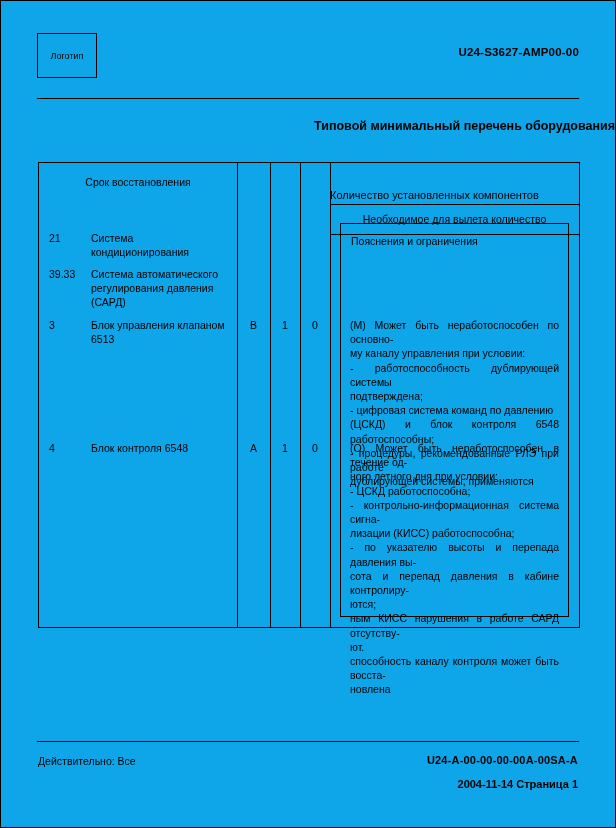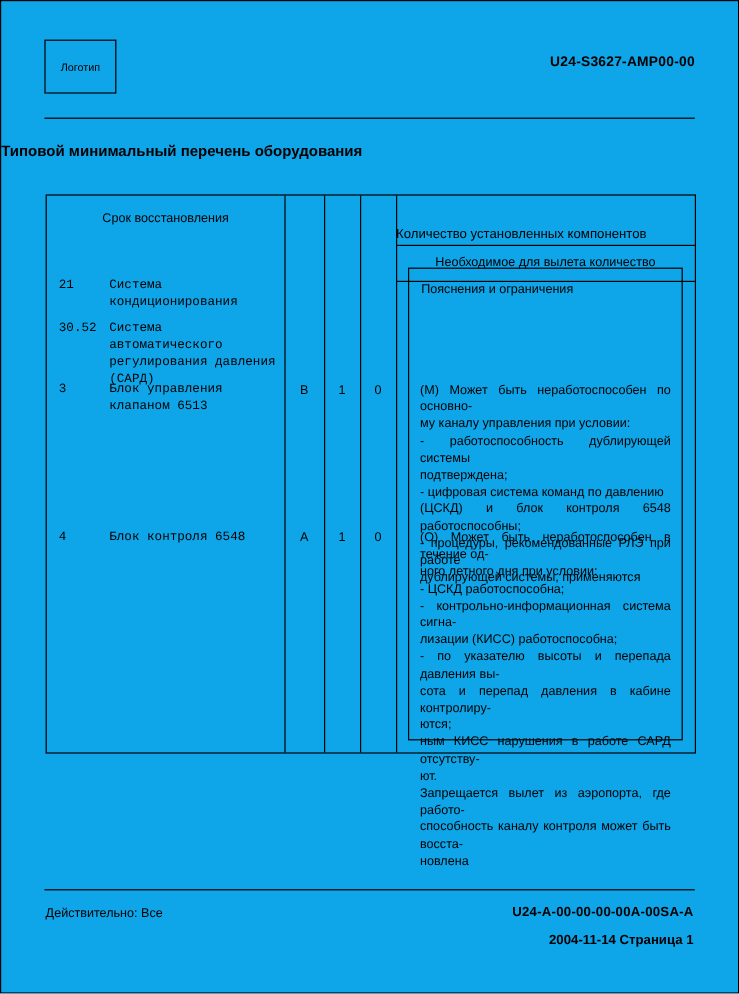--- a/index.html
+++ b/index.html
@@ -57,21 +57,21 @@
     right: 36px;
     top: 97px;
     border-top: 1px solid #000000;
   }
   
   .doc-title {
     position: absolute;
     left: 0;
     right: 0;
     top: 118px;
-    text-align: left;
+    text-align: right;
     font-size: 12.5px;
     font-weight: bold;
   }
   
   .table {
     position: absolute;
     left: 37px;
     top: 147px;
     width: 542px;
     height: 466px;
@@ -151,21 +151,20 @@
     top: 11px;
     font-size: 10.5px;
   }
   
   .left-col {
     position: absolute;
     left: 0;
     top: 0;
     width: 198px;
     height: 100%;
-    font-family: Liberation Mono, monospace;
   }
   .row-item {
     position: absolute;
     left: 0;
     width: 198px;
     font-size: 10.5px;
     line-height: 14px;
   }
   .row-item .code {
     position: absolute;
@@ -273,21 +272,21 @@
     <div class="note-box">
       <div class="note-title">Пояснения и ограничения</div>
     </div>
 
     <div class="left-col">
       <div class="row-item r1">
         <span class="code">21</span>
         <span class="name">Система кондиционирования</span>
       </div>
       <div class="row-item r2">
-        <span class="code">30.52</span>
+        <span class="code">39.33</span>
         <span class="name">Система автоматического регулирования давления (САРД)</span>
       </div>
       <div class="row-item r3">
         <span class="code">3</span>
         <span class="name">Блок управления клапаном 6513</span>
       </div>
       <div class="row-item r4">
         <span class="code">4</span>
         <span class="name">Блок контроля 6548</span>
       </div>
@@ -315,21 +314,20 @@
         <p>(O) Может быть неработоспособен в течение од-</p>
         <p>ного летного дня при условии:</p>
         <p>- ЦСКД работоспособна;</p>
         <p>- контрольно-информационная система сигна-</p>
         <p>лизации (КИСС) работоспособна;</p>
         <p>- по указателю высоты и перепада давления вы-</p>
         <p>сота и перепад давления в кабине контролиру-</p>
         <p>ются;</p>
         <p>ным КИСС нарушения в работе САРД отсутству-</p>
         <p>ют.</p>
-        <p>Запрещается вылет из аэропорта, где работо-</p>
         <p>способность каналу контроля может быть восста-</p>
         <p>новлена</p>
       </div>
 
   </div>
 
   <div class="footer-rule"></div>
   <div class="footer-left">Действительно: Все</div>
   <div class="footer-right">U24-A-00-00-00-00A-00SA-A</div>
   <div class="footer-page">2004-11-14 Страница 1</div>

